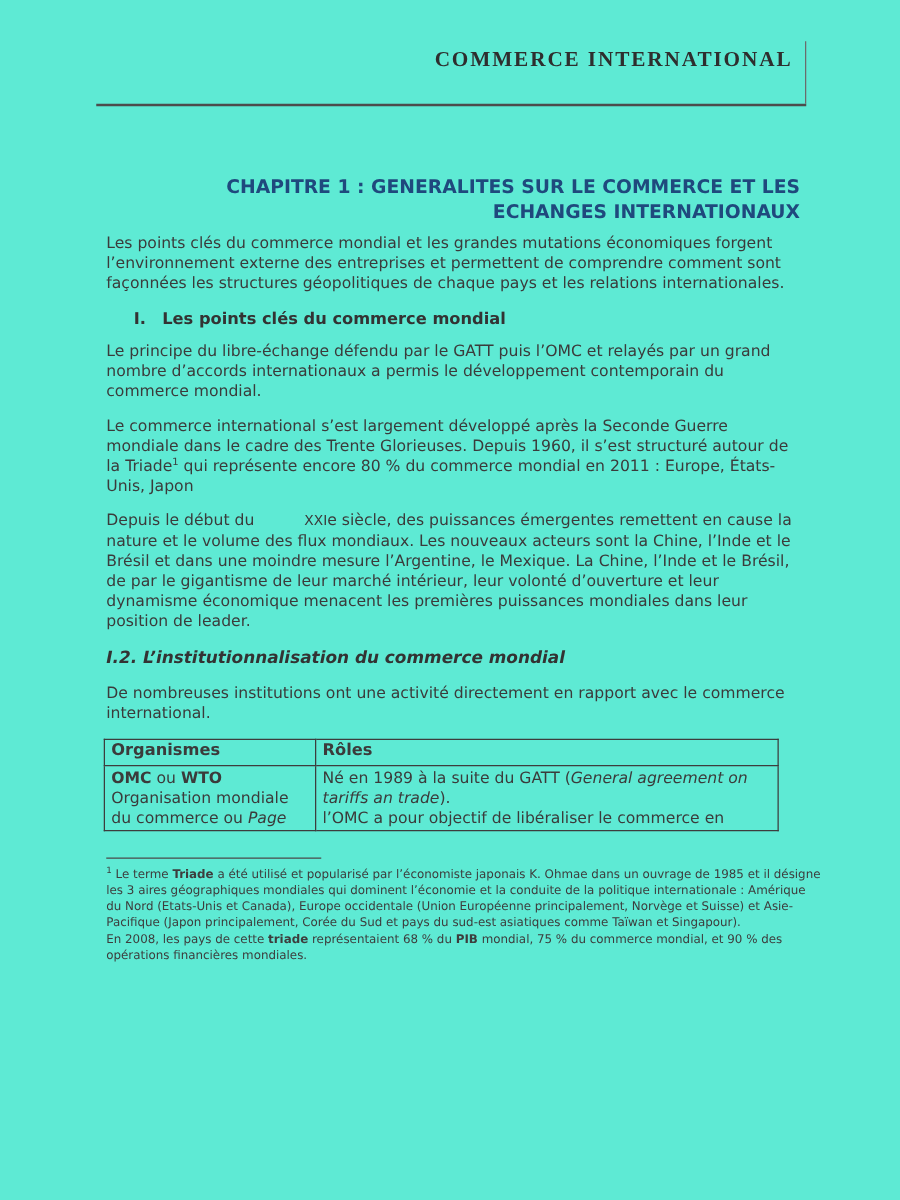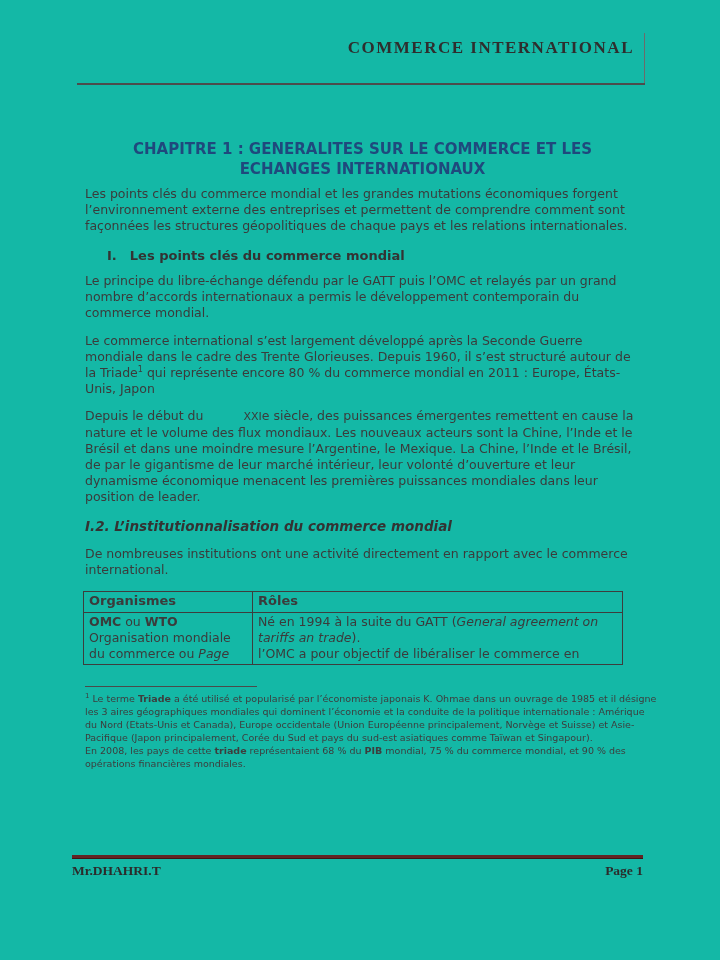--- a/index.html
+++ b/index.html
@@ -1,20 +1,20 @@
 <!DOCTYPE html>
 <html><head>
 <meta charset="utf-8">
 <style>
   html,body{margin:0;padding:0;background:#e8e8e8;}
   .page{
     position:relative;
     width:720px;height:960px;
     margin:0 auto;
-    background:#14b8a6;
+    background:#5eead4;
     overflow:hidden;
     font-family:"DejaVu Sans",sans-serif;
     color:#3b3b3b;
     box-sizing:border-box;
   }
   
   .header{margin:33px 75px 0 77px;}
   .header-inner{
     display:flex;
     border-bottom:2px solid #4c4c4c;
@@ -29,21 +29,21 @@
     border-right:1px solid #6b6b6b;
   }
   .header-year{
     font-size:18px;font-weight:bold;letter-spacing:1px;
     line-height:26px;
     padding:2px 0 22px 13px;
   }
   
   .chapter-title{
     margin:54px 80px 0 85px;
-    text-align:center;
+    text-align:right;
     color:#1f497d;
     font-weight:bold;
     font-size:15px;
     line-height:20px;
   }
   
   .body-text{margin-left:85px;margin-right:78px;font-size:12.5px;line-height:16px;}
   .para-intro{margin-top:7px;}
   .section-heading{
     display:flex;
@@ -141,34 +141,27 @@
         <tr>
       <th class="col-organismes">Organismes</th>
       <th>Rôles</th>
     </tr>
     <tr class="row-omc">
       <td>
         <div><span class="b">OMC</span><span> ou </span><span class="b">WTO</span></div>
         <div><span>Organisation mondiale du commerce ou </span><span class="it">Page</span></div>
       </td>
       <td>
-        <div><span>Né en 1994 à la suite du GATT (</span><span class="it">General agreement on tariffs an trade</span><span>).</span></div>
+        <div><span>Né en 1989 à la suite du GATT (</span><span class="it">General agreement on tariffs an trade</span><span>).</span></div>
         <div>l’OMC a pour objectif de libéraliser le commerce en</div>
       </td>
     </tr>
   </tbody>
     </table>
 
   <div class="footnote-sep"></div>
   <div class="footnote">
     <div><sup>1</sup><span> Le terme </span><span class="b">Triade</span><span> a été utilisé et popularisé par l’économiste japonais K. Ohmae dans un ouvrage de 1985 et il désigne les 3 aires géographiques mondiales qui dominent l’économie et la conduite de la politique internationale : Amérique du Nord (Etats-Unis et Canada), Europe occidentale (Union Européenne principalement, Norvège et Suisse) et Asie-Pacifique (Japon principalement, Corée du Sud et pays du sud-est asiatiques comme Taïwan et Singapour).</span></div>
     <div><span>En 2008, les pays de cette </span><span class="b">triade</span><span> représentaient 68 % du </span><span class="b">PIB</span><span> mondial, 75 % du commerce mondial, et 90 % des opérations financières mondiales.</span></div>
   </div>
 
-  <div class="footer">
-    <div class="footer-rule"></div>
-    <div class="footer-row">
-      <span>Mr.DHAHRI.T</span>
-      <span>Page 1</span>
-    </div>
-  </div>
 
 </div>
 
 </body></html>

